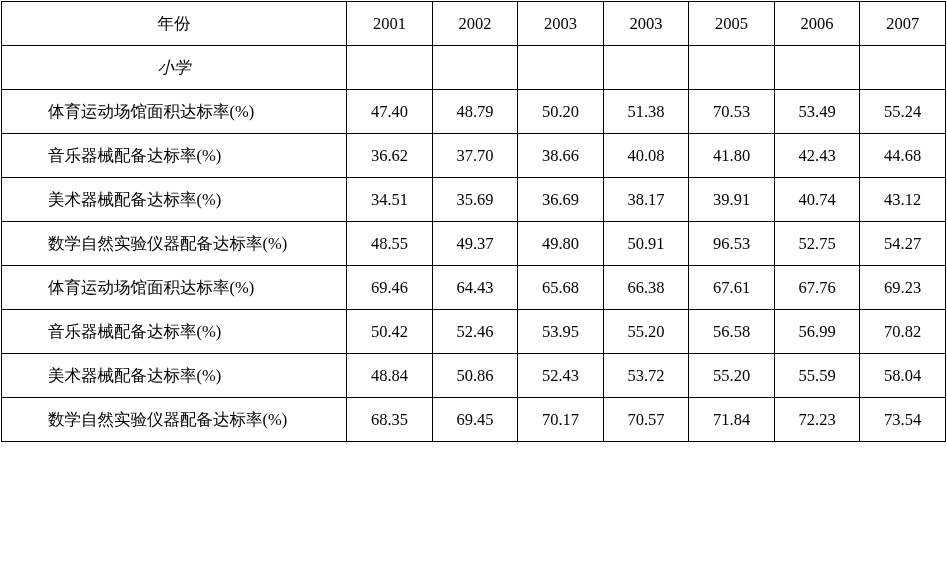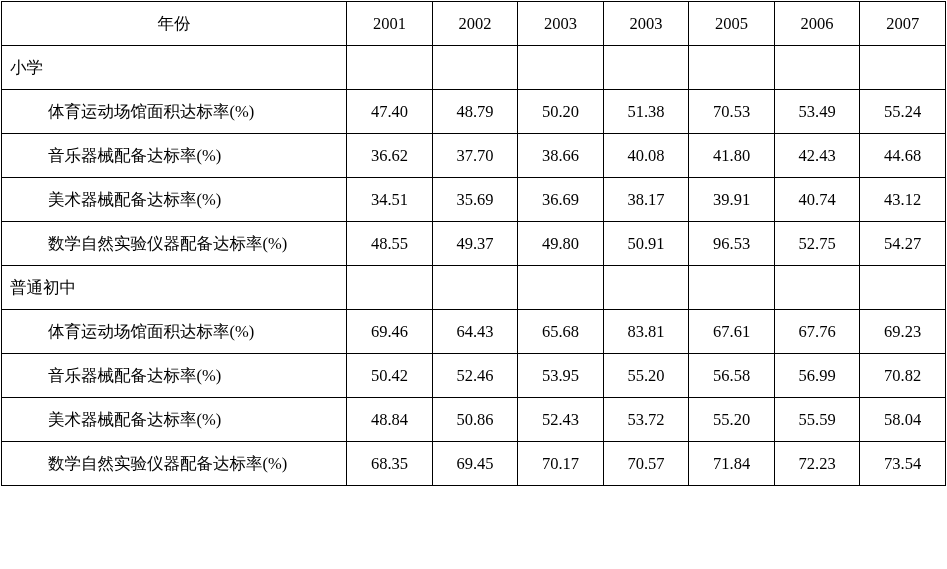--- a/index.html
+++ b/index.html
@@ -45,21 +45,22 @@
   }
   .hdr-year {
   }
   .row-label {
     text-align: left;
   }
   .row-label.indent {
     padding-left: 46px;
   }
   .group-label {
-    text-align: left;
+    text-align: center;
+    font-style: italic;
   }
   .val {
     text-align: center;
   }
   .spacer-cell {
     border-left: 1px solid #000000;
     border-right: 1px solid #000000;
     border-top: 1px solid #000000;
     border-bottom: 1px solid #000000;
   }
@@ -142,37 +143,27 @@
         <td class="row-label indent">数学自然实验仪器配备达标率(%)</td>
         <td class="val">48.55</td>
         <td class="val">49.37</td>
         <td class="val">49.80</td>
         <td class="val">50.91</td>
         <td class="val">96.53</td>
         <td class="val">52.75</td>
         <td class="val">54.27</td>
       </tr>
 
-      <tr>
-        <td class="group-label">普通初中</td>
-        <td class="val spacer-cell"></td>
-        <td class="val spacer-cell"></td>
-        <td class="val spacer-cell"></td>
-        <td class="val spacer-cell"></td>
-        <td class="val spacer-cell"></td>
-        <td class="val spacer-cell"></td>
-        <td class="val spacer-cell"></td>
-      </tr>
 
       <tr>
         <td class="row-label indent">体育运动场馆面积达标率(%)</td>
         <td class="val">69.46</td>
         <td class="val">64.43</td>
         <td class="val">65.68</td>
-        <td class="val">83.81</td>
+        <td class="val">66.38</td>
         <td class="val">67.61</td>
         <td class="val">67.76</td>
         <td class="val">69.23</td>
       </tr>
 
       <tr>
         <td class="row-label indent">音乐器械配备达标率(%)</td>
         <td class="val">50.42</td>
         <td class="val">52.46</td>
         <td class="val">53.95</td>

